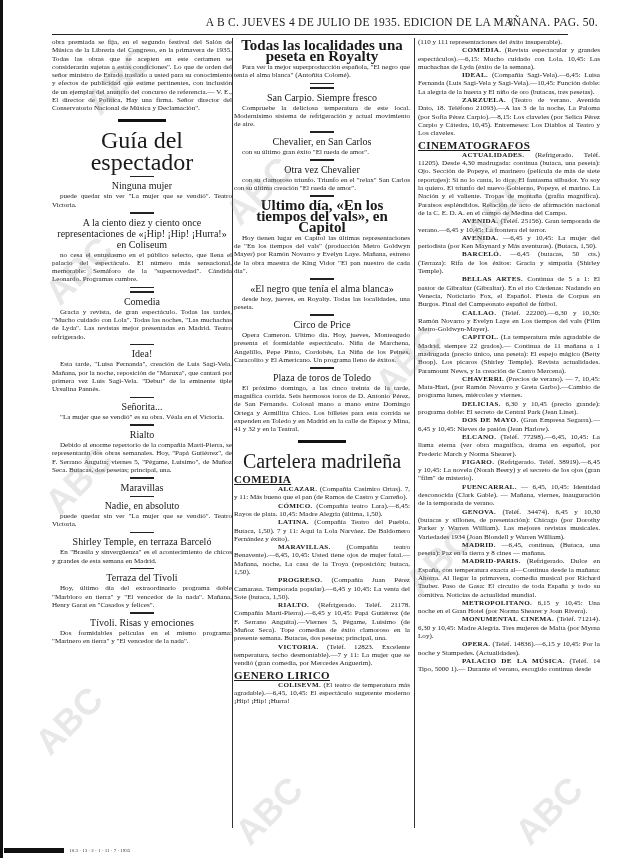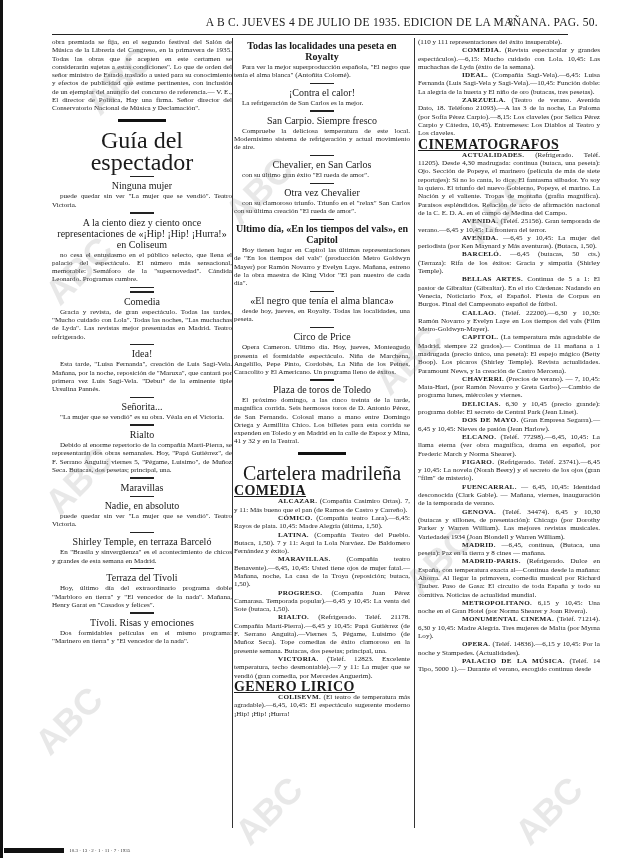--- a/index.html
+++ b/index.html
@@ -10,27 +10,27 @@
             font-size:11.5px; letter-spacing:0.3px; white-space:nowrap;text-align:right; }
   .header .pg-mark { position:absolute; left:410px; top:0; font-size:10px; }
   .rule-top { position:absolute; top:34px; left:52px; width:516px; height:1px; background:#222; }
   .col { position:absolute; top:38px; font-size:7.1px; line-height:8.3px; text-align:justify; }
   .col1 { left:52px; width:180px; }
   .col2 { left:234px; width:176px; }
   .col3 { left:418px; width:182px; }
   .vr { position:absolute; width:1px; background:#333; }
   .sec { margin:0 0 2px 0; }
   .sec h3 { margin:2px 0 1px 0; font-size:10px; line-height:11px; text-align:center; font-weight:normal; }
-  .sec h3.bold { font-weight:bold; font-size:10px; }
+  .sec h3.bold { font-weight:bold; font-size:15px; }
   .sec p { margin:0; text-indent:8px; }
   .sep { width:24px; height:1.5px; background:#222; margin:3px auto 3px auto; }
   .big-title { font-size:24px; line-height:22px; text-align:center; margin:4px 0 3px 0; }
   .ornament { text-align:center; font-size:8px; letter-spacing:-1px; margin:4px 0 0 0; }
   .ornament span { display:inline-block; width:48px; height:3px; background:#111; vertical-align:middle; }
-  .cat { font-weight:bold; font-size:14px; text-decoration:underline; margin:3px 0 2px 0; letter-spacing:0.4px; }
+  .cat { font-weight:bold; font-size:11px; text-decoration:underline; margin:3px 0 2px 0; letter-spacing:0.4px; }
   .entry { margin:0; text-indent:8px; }
   .entry b { letter-spacing:0.3px;padding-left:36px; }
   .wm { position:absolute; font-size:36px; color:rgba(150,150,150,0.22); transform:rotate(-45deg);
         font-family:"Liberation Sans",sans-serif; font-weight:bold; pointer-events:none; }
   .footer-strip { position:absolute; left:4px; top:848px; width:300px; height:6px; font-size:5px; color:#333; white-space:nowrap; }
   .footer-strip .blk { display:inline-block; width:60px; height:5px; background:#111; margin-right:4px; vertical-align:middle; }
 </style>
 </head>
 <body>
 
@@ -105,24 +105,20 @@
       <p>Dos formidables películas en el mismo programa: "Marinero en tierra" y "El vencedor de la nada".</p>
     </div>
 </div>
 
 <div class="col col2">
   <div class="sec">
       <h3 class="bold">Todas las localidades una peseta en Royalty</h3>
       <p>Para ver la mejor superproducción española, "El negro que tenía el alma blanca" (Antoñita Colomé).</p>
     </div>
   <div class="sep"></div>
-  <div class="sec">
-      <h3>¡Contra el calor!</h3>
-      <p>La refrigeración de San Carlos es la mejor.</p>
-    </div>
   <div class="sep"></div>
   <div class="sec">
       <h3>San Carpio. Siempre fresco</h3>
       <p>Compruebe la deliciosa temperatura de este local. Modernísimo sistema de refrigeración y actual movimiento de aire.</p>
     </div>
   <div class="sep"></div>
   <div class="sec">
       <h3>Chevalier, en San Carlos</h3>
       <p>con su último gran éxito "El rueda de amor".</p>
     </div>
@@ -179,21 +175,21 @@
   <p class="entry"><b>AVENIDA.</b> <span>(Teléf. 25156). Gran temporada de verano.—6,45 y 10,45: La frontera del terror.</span></p>
   <p class="entry"><b>AVENIDA.</b> <span>—6,45 y 10,45: La mujer del periodista (por Ken Maynard y Más aventuras). (Butaca, 1,50).</span></p>
   <p class="entry"><b>BARCELÓ.</b> <span>—6,45 (butacas, 50 cts.) (Terraza): Rifa de los éxitos: Gracia y simpatía (Shirley Temple).</span></p>
   <p class="entry"><b>BELLAS ARTES.</b> <span>Continua de 5 a 1: El pastor de Gibraltar (Gibraltar). En el río Cárdenas: Nadando en Venecia, Noticiario Fox, el Español. Fiesta de Corpus en Burgos. Final del Campeonato español de fútbol.</span></p>
   <p class="entry"><b>CALLAO.</b> <span>(Teléf. 22200).—6,30 y 10,30: Ramón Novarro y Evelyn Laye en Los tiempos del vals (Film Metro-Goldwyn-Mayer).</span></p>
   <p class="entry"><b>CAPITOL.</b> <span>(La temperatura más agradable de Madrid, siempre 22 grados).— Continua de 11 mañana a 1 madrugada (precio único, una peseta): El espejo mágico (Betty Boop). Los picaros (Shirley Temple). Revista actualidades. Paramount News, y la creación de Castro Mercena).</span></p>
   <p class="entry"><b>CHAVERRI.</b> <span>(Precios de verano). — 7, 10,45: Mata-Hari, (por Ramón Novarro y Greta Garbo).—Cambio de programa lunes, miércoles y viernes.</span></p>
   <p class="entry"><b>DELICIAS.</b> <span>6,30 y 10,45 (precio grande): programa doble: El secreto de Central Park (Jean Linet).</span></p>
   <p class="entry"><b>DOS DE MAYO.</b> <span>(Gran Empresa Segarra).—6,45 y 10,45: Nieves de pasión (Jean Harlow).</span></p>
   <p class="entry"><b>ELCANO.</b> <span>(Teléf. 77298).—6,45, 10,45: La llama eterna (ver obra magnífica, drama en español, por Frederic March y Norma Shearer).</span></p>
-  <p class="entry"><b>FIGARO.</b> <span>(Refrigerado. Teléf. 23741).—6,45 y 10,45: La novela (Norah Beery) y el secreto de los ojos (gran "film" de misterio).</span></p>
+  <p class="entry"><b>FIGARO.</b> <span>(Refrigerado. Teléf. 38919).—6,45 y 10,45: La novela (Norah Beery) y el secreto de los ojos (gran "film" de misterio).</span></p>
   <p class="entry"><b>FUENCARRAL.</b> <span>— 6,45, 10,45: Identidad desconocida (Clark Gable). — Mañana, viernes, inauguración de la temporada de verano.</span></p>
   <p class="entry"><b>GENOVA.</b> <span>(Teléf. 34474). 6,45 y 10,30 (butacas y sillones, de presentación): Chicago (por Dorothy Parker y Warren William). Las mejores revistas musicales. Variedades 1934 (Joan Blondell y Warren William).</span></p>
   <p class="entry"><b>MADRID.</b> <span>—6,45, continua, (Butaca, una peseta): Paz en la tierra y 8 cines — mañana.</span></p>
   <p class="entry"><b>MADRID-PARIS.</b> <span>(Refrigerado. Dulce en España, con temperatura exacta al—Continua desde la mañana: Ahorra. Al llegar la primavera, comedia musical por Richard Tauber. Paso de Gasa: El circuito de toda España y todo su comitiva. Noticias de actualidad mundial.</span></p>
   <p class="entry"><b>METROPOLITANO.</b> <span>6,15 y 10,45: Una noche en el Gran Hotel (por Norma Shearer y Joan Rivera).</span></p>
   <p class="entry"><b>MONUMENTAL CINEMA.</b> <span>(Teléf. 71214). 6,30 y 10,45: Madre Alegría. Tres mujeres de Malta (por Myrna Loy).</span></p>
   <p class="entry"><b>OPERA.</b> <span>(Teléf. 14836).—6,15 y 10,45: Por la noche y Stampedes. (Actualidades).</span></p>
   <p class="entry"><b>PALACIO DE LA MÚSICA.</b> <span>(Teléf. 14 Tipo, 5000 1).— Durante el verano, escogido continua desde</span></p>
 </div>
 

